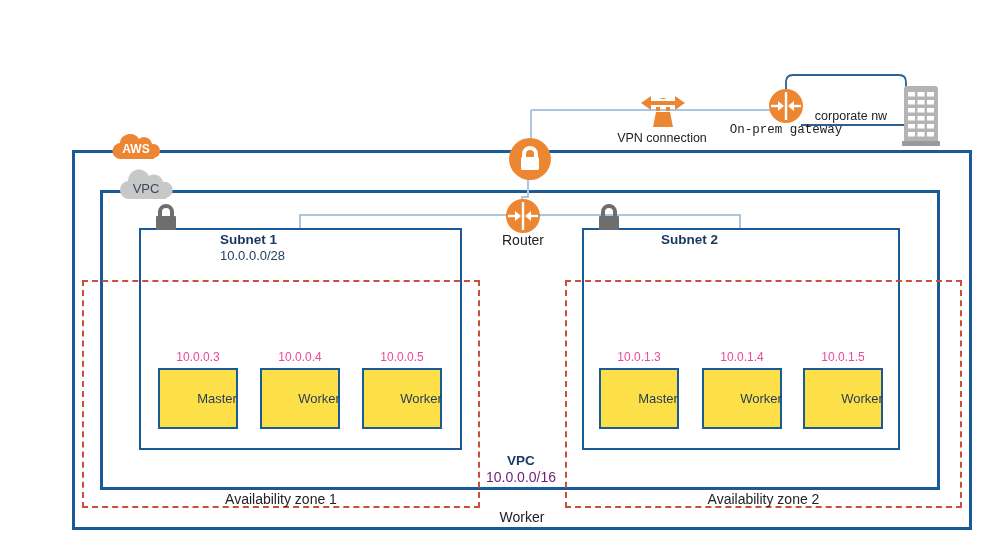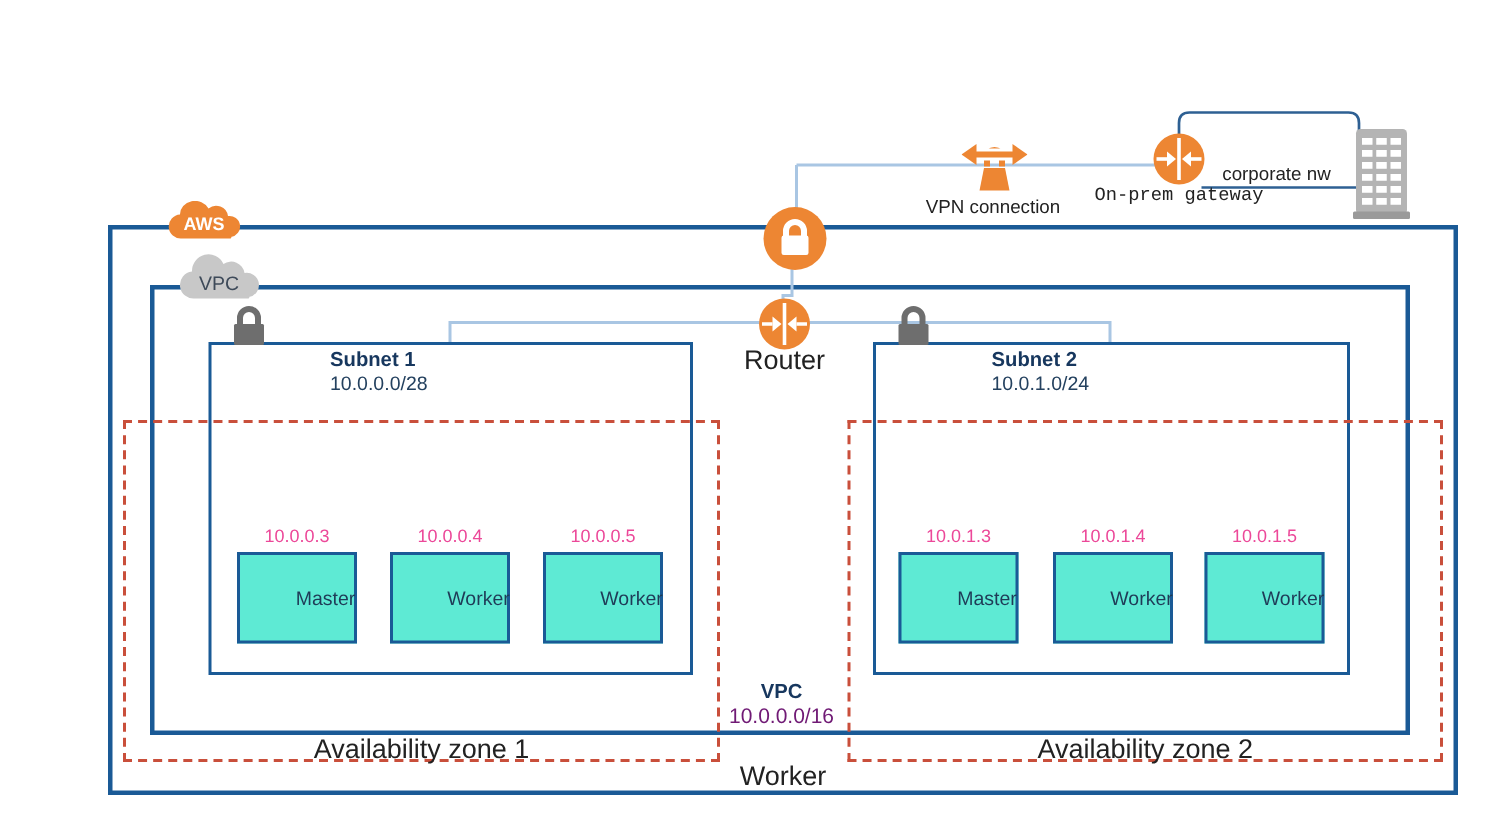--- a/index.html
+++ b/index.html
@@ -13,32 +13,32 @@
   .subnet-box{border:2.5px solid #1a5a96;}
   .subnet1{left:139px;top:228px;width:323px;height:222px;}
   .subnet2{left:582px;top:228px;width:318px;height:222px;}
   .az-box{border:2px dashed #c94f3b;}
   .az1{left:82px;top:280px;width:398px;height:228px;}
   .az2{left:565px;top:280px;width:397px;height:228px;}
 
   .lines{position:absolute;left:0;top:0;pointer-events:none;}
   .icon{position:absolute;}
 
-  .label{position:absolute;font-size:18px;line-height:16px;text-align:center;color:#222;}
+  .label{position:absolute;font-size:14px;line-height:16px;text-align:center;color:#222;}
   .subnet-header{position:absolute;text-align:left;width:160px;}
   .subnet-title{font-size:13.5px;font-weight:bold;color:#17375e;line-height:16px;}
   .subnet-cidr{font-size:13px;color:#24415f;line-height:16px;}
   .vpc-label-block{position:absolute;left:451px;top:453px;width:140px;text-align:center;}
   .vpc-name{font-size:13.5px;font-weight:bold;color:#17375e;line-height:16px;}
   .vpc-cidr{font-size:14px;color:#701a75;line-height:16px;}
 
   .instance{position:absolute;width:80px;text-align:center;}
   .instance .ip{font-size:12px;color:#ec4899;height:18px;line-height:18px;}
   .instance .node{box-sizing:border-box;margin-top:2px;width:80px;height:61px;border:2px solid #1a5a96;
-    display:flex;align-items:center;justify-content:center;font-size:13px;color:#1f3b57;background:#5eead4;padding-left:38px;}
+    display:flex;align-items:center;justify-content:center;font-size:13px;color:#1f3b57;background:#fde047;padding-left:38px;}
 </style>
 </head>
 <body>
 
 <div class="canvas">
 
   <div class="box region-box"></div>
   <div class="box vpc-box"></div>
   <div class="box subnet-box subnet1"></div>
   <div class="box subnet-box subnet2"></div>
@@ -134,21 +134,20 @@
         <rect x="25" y="46" width="7" height="4.5"></rect>
     </g>
   </svg>
 
   <div class="subnet-header" style="left:220px;top:232px;">
     <div class="subnet-title">Subnet 1</div>
     <div class="subnet-cidr">10.0.0.0/28</div>
   </div>
   <div class="subnet-header" style="left:661px;top:232px;">
     <div class="subnet-title">Subnet 2</div>
-    <div class="subnet-cidr">10.0.1.0/24</div>
   </div>
 
   <div class="instance" style="left:158px;top:348px;">
     <div class="ip">10.0.0.3</div>
     <div class="node">Master</div>
   </div>
   <div class="instance" style="left:260px;top:348px;">
     <div class="ip">10.0.0.4</div>
     <div class="node">Worker</div>
   </div>

